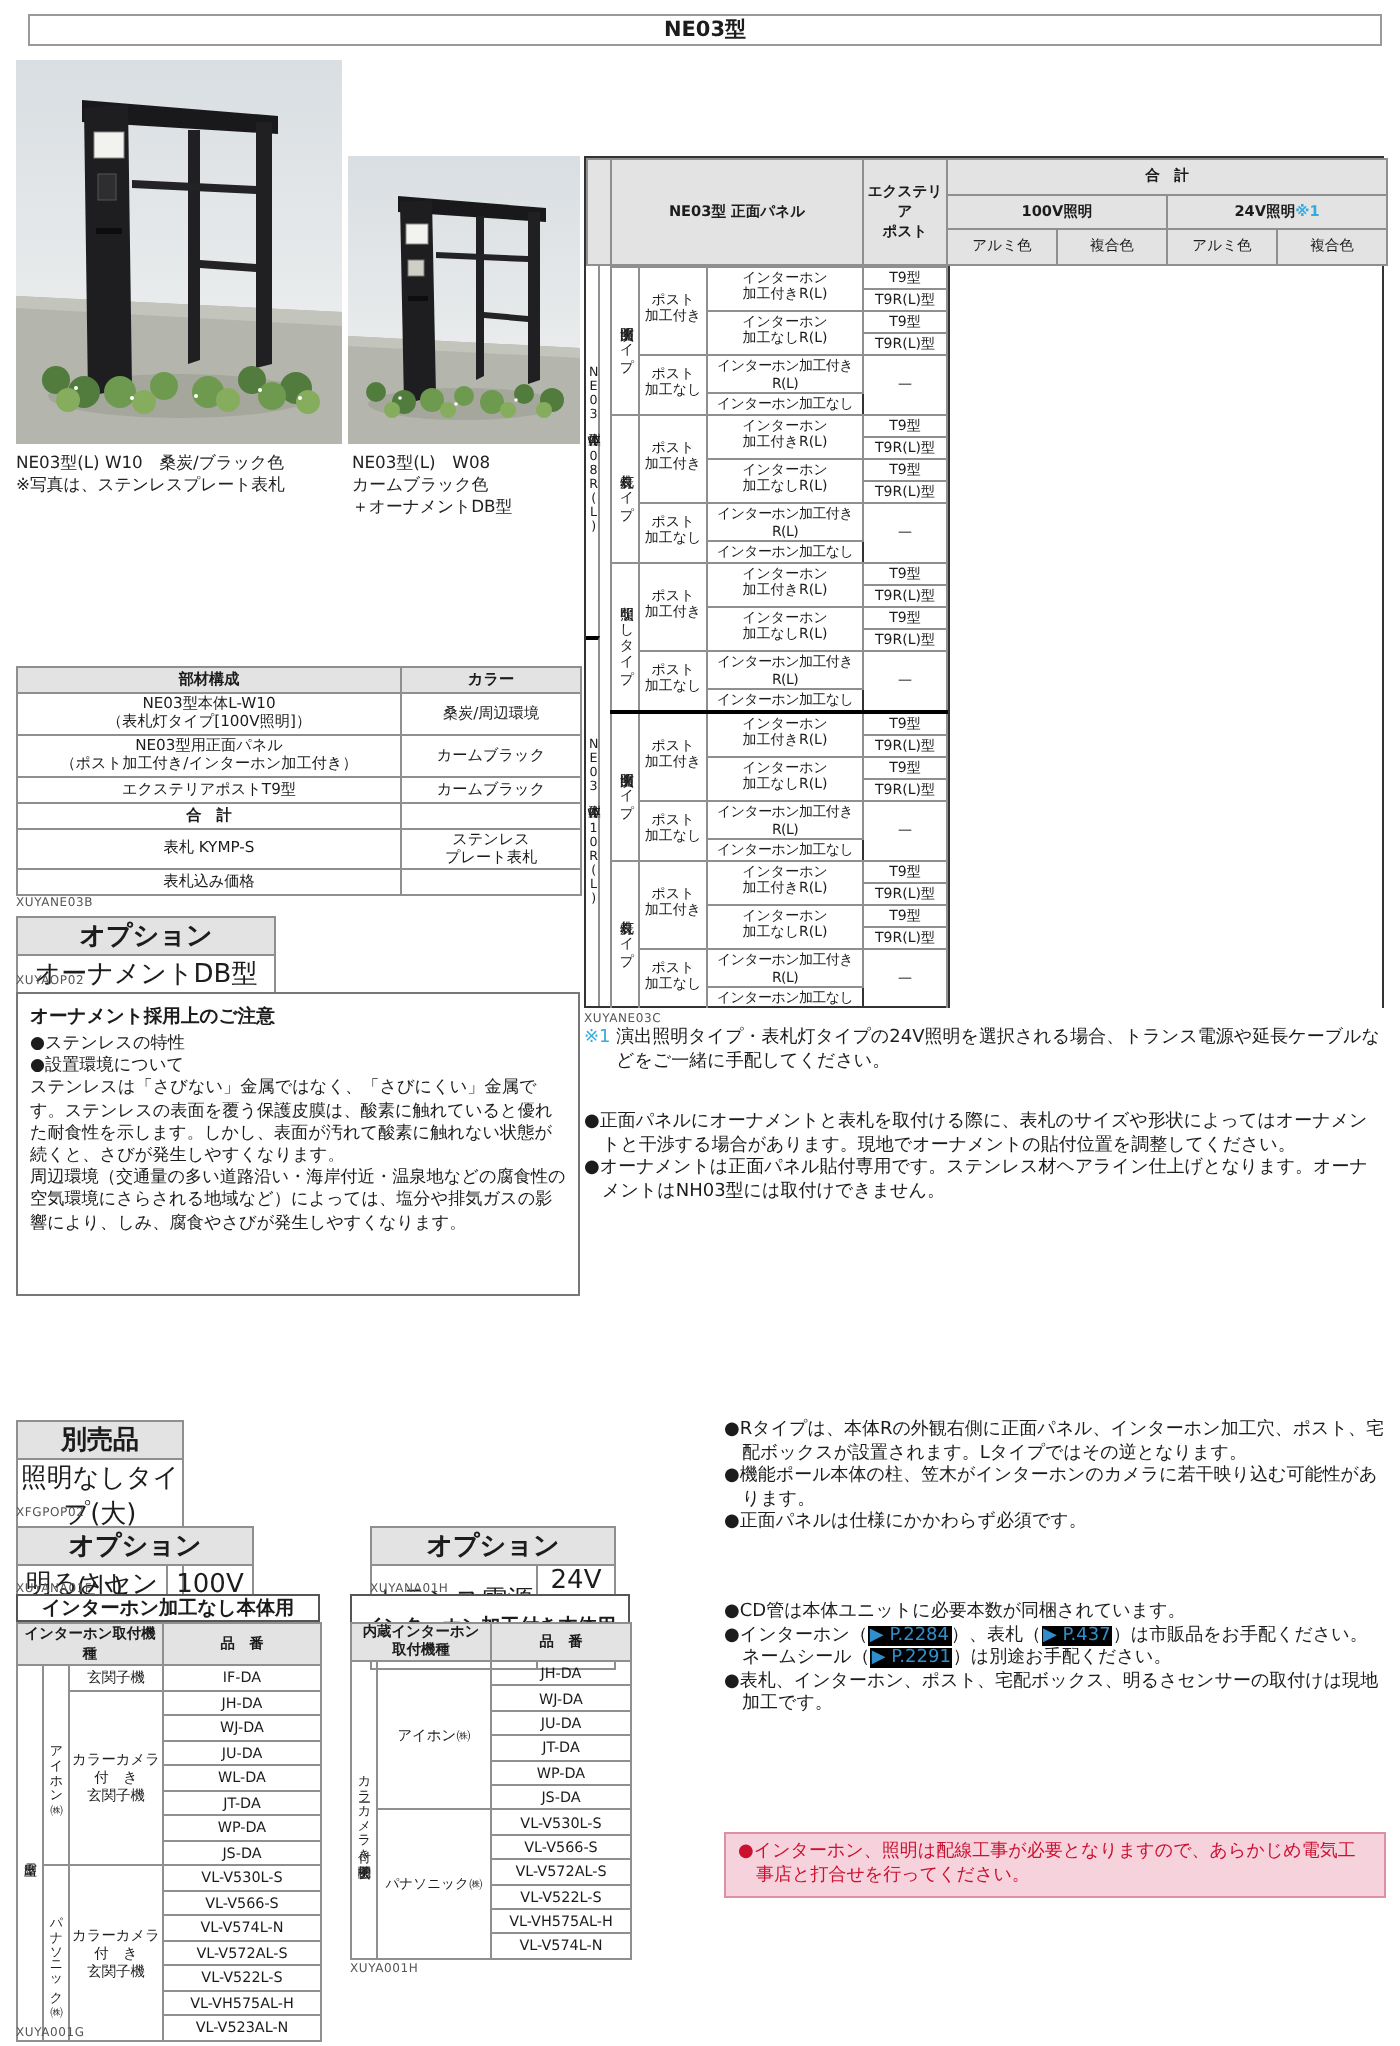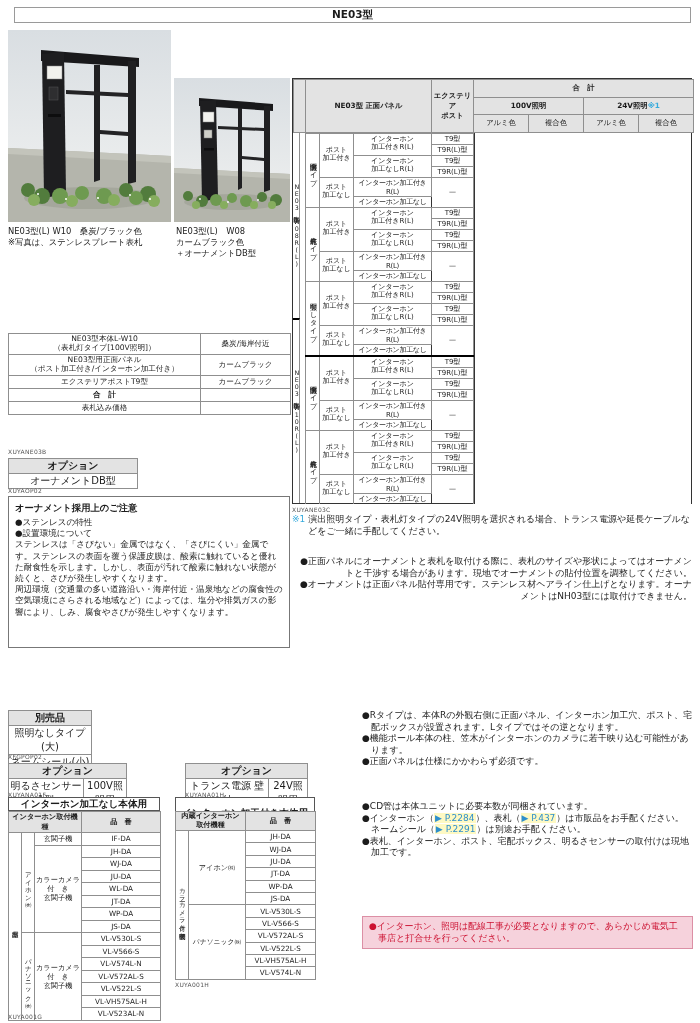--- a/index.html
+++ b/index.html
@@ -40,35 +40,35 @@
   .typecell{font-size:6.8px;}
   .post2{font-size:6.6px;line-height:1.1;}
   .iph2{font-size:6.6px;line-height:1.1;}
   .iph1{font-size:5.8px;letter-spacing:-.3px;}
   .t9{border-left:1.5px solid #333;font-size:6.8px;}
   .dash{font-size:8px;}
   .pricearea{flex:1;border-left:1.5px solid #333;background:#fff;}
   
   .note9{font-size:9px;line-height:11.6px;}
   .hang{padding-left:9px;text-indent:-9px;}
-  .plink{color:#2e8fcc;background:#fef9c3;padding:0 1px;text-decoration:none;}
+  .plink{color:#2e8fcc;background:#000000;padding:0 1px;text-decoration:none;}
   
   .ptable{width:282px;}
   .ptable td{font-size:7.6px;line-height:1.15;}
   
   .notice{left:8px;top:496px;width:282px;height:152px;border:1px solid #777;
           box-sizing:border-box;padding:5px 6px;background:#fff;}
   .notice .t{font-size:9.3px;font-weight:bold;margin-bottom:2px;}
   .notice .b{font-size:8.6px;line-height:11.2px;}
   
   .band{left:8px;top:683px;width:684px;height:22px;background:#dd6b38;border-radius:11px;
         display:flex;align-items:center;justify-content:center;color:#fff;font-weight:bold;
         font-size:13px;letter-spacing:2px;}
   
-  .stable td{font-size:10px;}
+  .stable td{font-size:13px;}
   .ititle{border:1px solid #555;box-sizing:border-box;display:flex;align-items:center;
           justify-content:center;font-weight:bold;font-size:9.6px;background:#fff;}
   .itable td{font-size:7.2px;}
   .itable .pn{font-size:7.2px;}
   .warnbox{left:362px;top:916px;width:331px;border:1px solid #dc8fa5;background:#f6d2dc;
            box-sizing:border-box;padding:4px 6px;color:#cc1030;font-size:9px;line-height:11.5px;}
 </style>
 </head>
 <body>
 
@@ -182,35 +182,43 @@
     <div>カームブラック色</div>
     <div>＋オーナメントDB型</div>
   </div>
 
   <table class="abs ptable" style="left:8px;top:333px;">
     <colgroup>
         <col style="width:192px">
         <col style="width:90px">
       </colgroup>
     <tbody>
+        <tr style="height:13px">
+      <td class="gray bold">部材構成</td>
+      <td class="gray bold">カラー</td>
+    </tr>
     <tr style="height:21px">
       <td><span>NE03型本体L-W10</span><br><span>（表札灯タイプ[100V照明]）</span></td>
-      <td>桑炭/海岸付近</td>
+      <td>桑炭/周辺環境</td>
     </tr>
     <tr style="height:21px">
       <td><span>NE03型用正面パネル</span><br><span>（ポスト加工付き/インターホン加工付き）</span></td>
       <td>カームブラック</td>
     </tr>
     <tr style="height:13px">
       <td>エクステリアポストT9型</td>
       <td>カームブラック</td>
     </tr>
     <tr style="height:13px">
       <td class="bold">合　計</td>
       <td></td>
+    </tr>
+    <tr style="height:20px">
+      <td>表札 KYMP-S</td>
+      <td><span>ステンレス</span><br><span>プレート表札</span></td>
     </tr>
     <tr style="height:13px">
       <td>表札込み価格</td>
       <td></td>
     </tr>
   </tbody>
     </table>
   <div class="abs code" style="left:8px;top:448px;">XUYANE03B</div>
 
   <table class="abs stable" style="left:8px;top:458px;width:130px;">
@@ -417,21 +425,21 @@
   </div>
   <div class="abs code" style="left:292px;top:506px;">XUYANE03C</div>
 
   <div class="abs note9" style="left:292px;top:514px;width:400px;">
     <div class="hang" style="padding-left:16px;text-indent:-16px;">
       <span class="cyan">※1</span>
       <span>演出照明タイプ・表札灯タイプの24V照明を選択される場合、トランス電源や延長ケーブルなどをご一緒に手配してください。</span>
     </div>
   </div>
 
-  <div class="abs note9" style="left:292px;top:556px;width:400px;text-align:right;">
+  <div class="abs note9" style="left:292px;top:556px;width:400px;">
     <div class="hang">●正面パネルにオーナメントと表札を取付ける際に、表札のサイズや形状によってはオーナメントと干渉する場合があります。現地でオーナメントの貼付位置を調整してください。</div>
     <div class="hang">●オーナメントは正面パネル貼付専用です。ステンレス材ヘアライン仕上げとなります。オーナメントはNH03型には取付けできません。</div>
   </div>
 
 
   <table class="abs stable" style="left:8px;top:710px;width:84px;">
     <tbody>
         <tr style="height:13px">
           <td class="gray bold">別売品</td>
         </tr>

